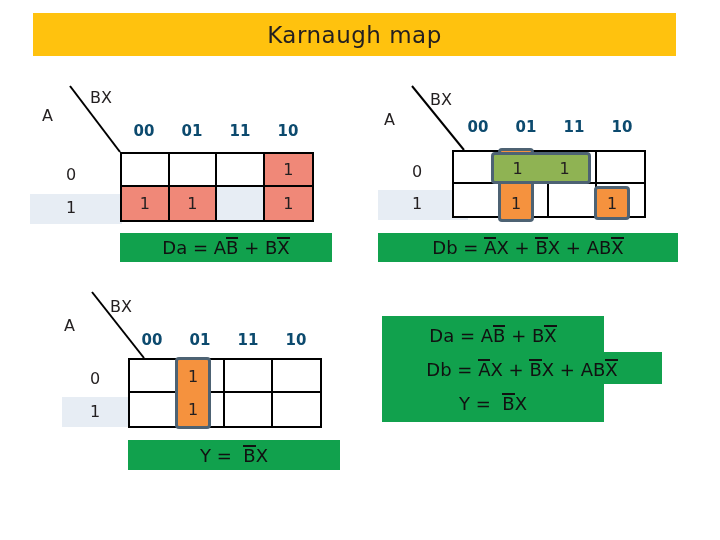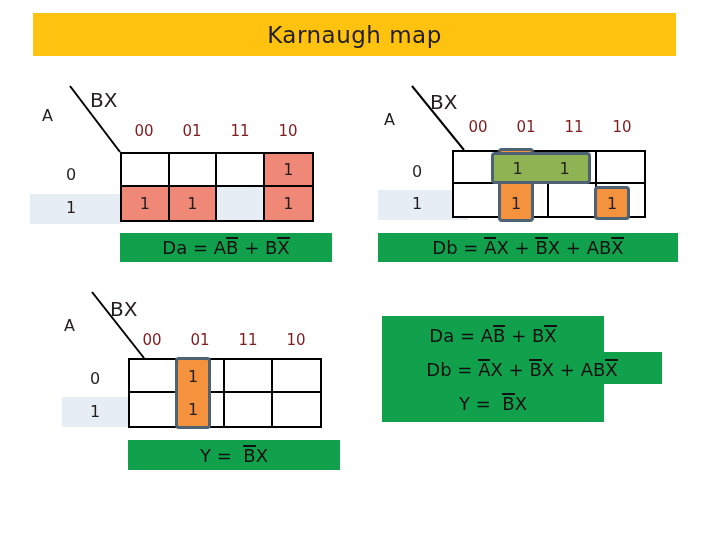--- a/index.html
+++ b/index.html
@@ -18,23 +18,23 @@
   #title-text{
     left:33px;top:13px;width:643px;height:43px;
     display:flex;align-items:center;justify-content:center;
     font-size:23px;color:#231f20;letter-spacing:.5px;
   }
 
   
   .kmap{position:absolute;}
   .rowband{position:absolute;background:#e7edf4;}
   .diag{position:absolute;overflow:visible;}
-  .axis-bx{position:absolute;font-size:20px;color:#231f20;}
+  .axis-bx{position:absolute;font-size:16px;color:#231f20;}
   .axis-a{position:absolute;font-size:16px;color:#231f20;}
-  .colhdr{position:absolute;font-size:15px;font-weight:normal;color:#7f1d1d;
+  .colhdr{position:absolute;font-size:15px;font-weight:bold;color:#0c4a6e;
           text-align:center;}
   .rowhdr{position:absolute;font-size:16px;color:#231f20;text-align:center;}
 
   .grid{position:absolute;border:2px solid #000;box-sizing:border-box;
         display:grid;grid-template-columns:repeat(4,1fr);
         grid-template-rows:repeat(2,1fr);}
   .cell{box-sizing:border-box;border-right:2px solid #000;
         border-bottom:2px solid #000;
         display:flex;align-items:center;justify-content:center;
         font-size:16px;color:#231f20;position:relative;}

